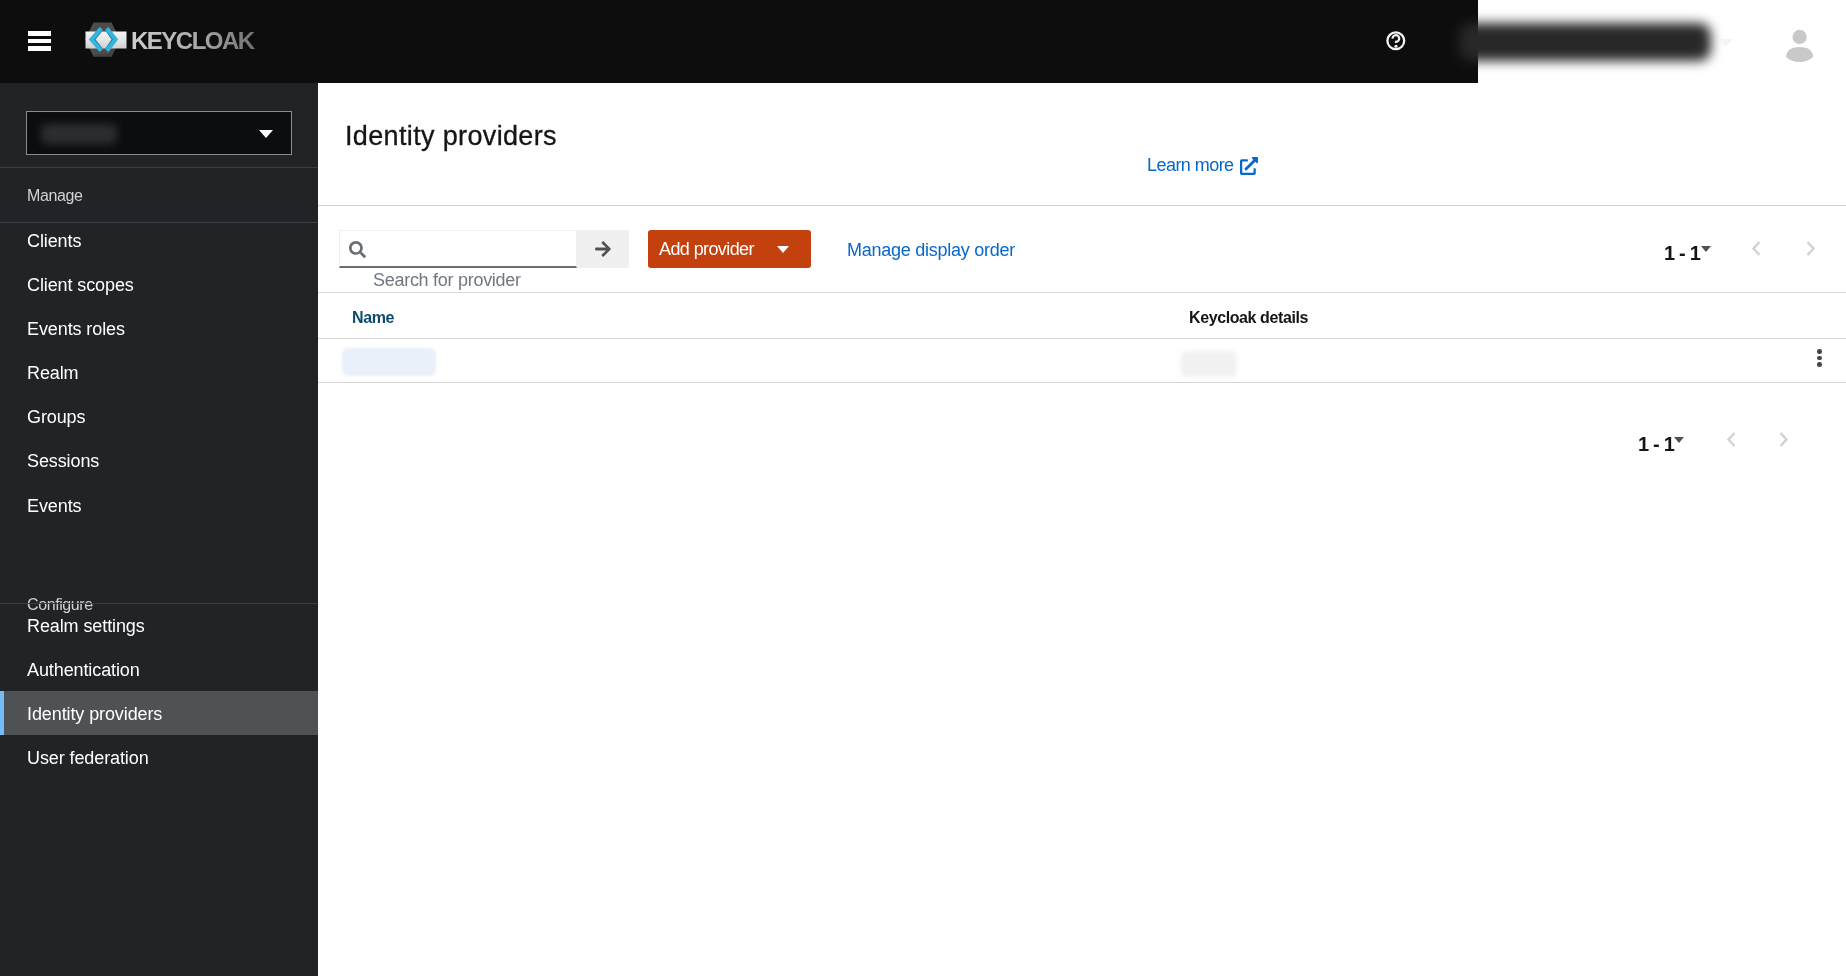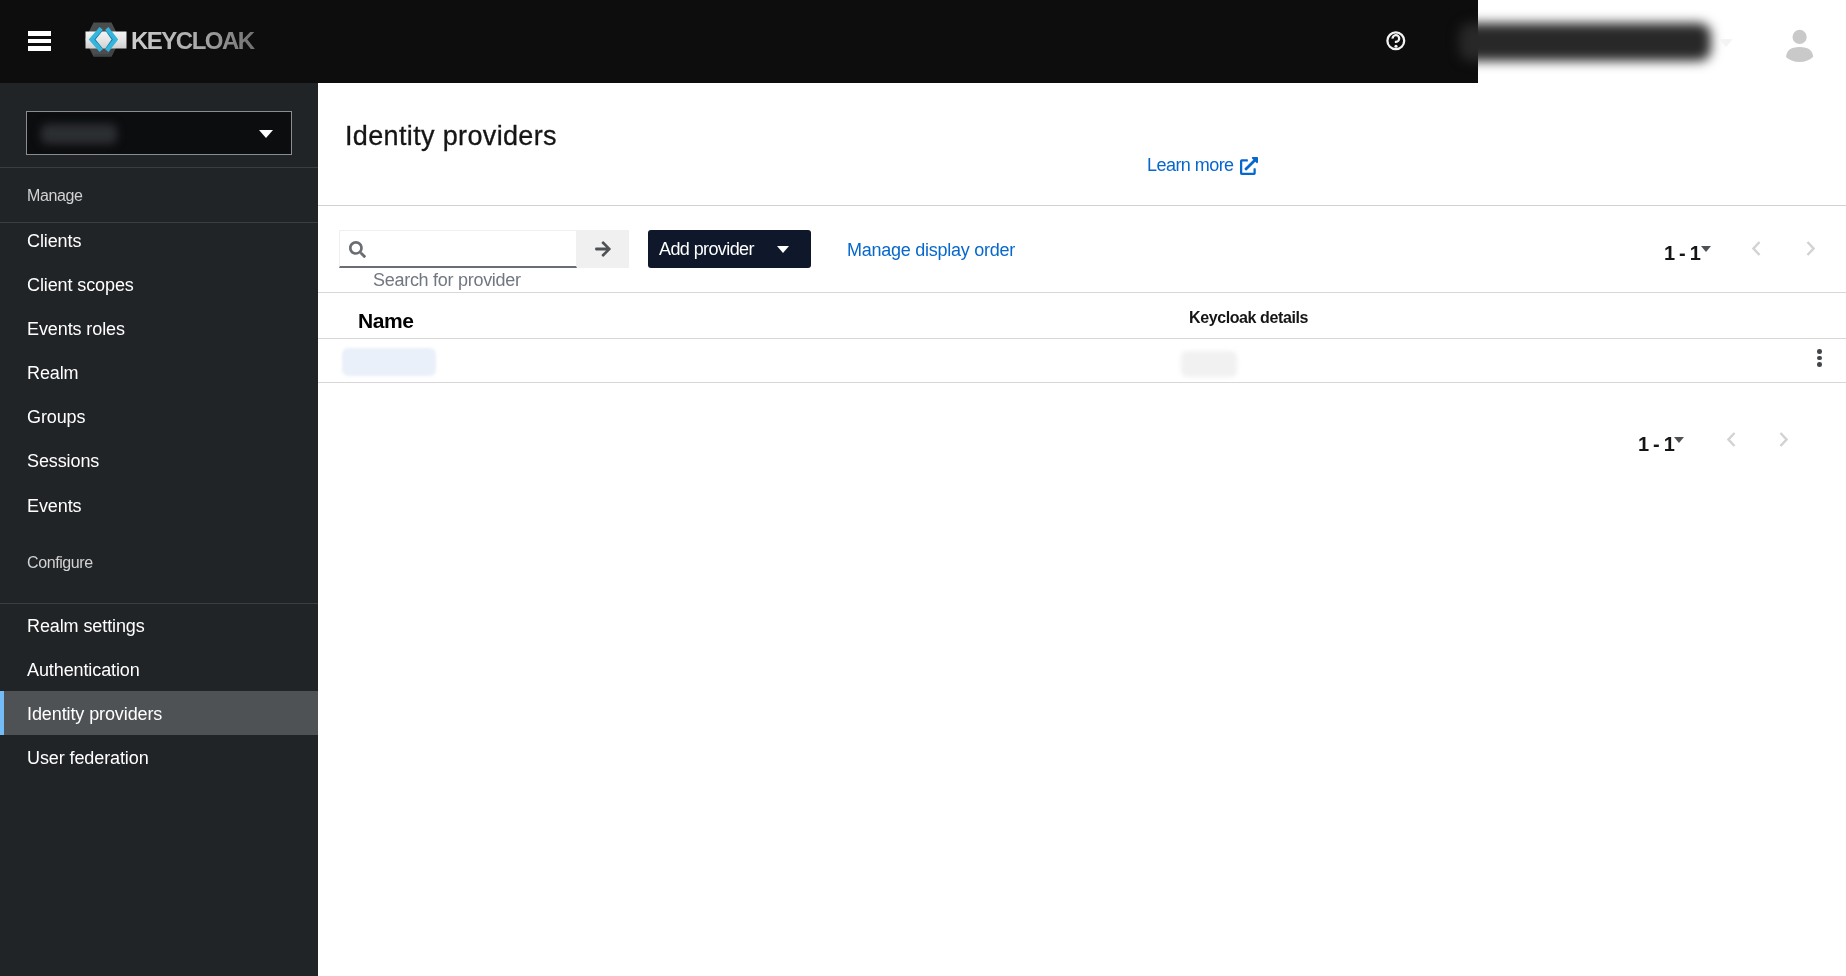--- a/index.html
+++ b/index.html
@@ -30,31 +30,31 @@
   #main { position:absolute; left:318px; top:83px; width:1528px; height:893px; background:#fff; }
   #title { position:absolute; left:27px; top:37.5px; font-size:27px; letter-spacing:0.35px; color:#151515; -webkit-text-stroke:0.3px #151515; }
   #subtitle { position:absolute; left:28px; top:72.5px; font-size:18px; letter-spacing:-0.19px; color:#151515; }
   #learnmore { position:absolute; left:829px; top:72px; font-size:18px; letter-spacing:-0.55px; color:#0667cd; }
   #hdrline { position:absolute; left:0px; top:121.5px; width:1528px; height:1px; background:#d2d2d2; }
 
   
   #searchbox { position:absolute; left:21px; top:147px; width:238px; height:38px; background:#fff; border:1px solid #f0f0f0; border-bottom:2px solid #6a6e73; }
   #searchph { position:absolute; left:55px; top:156.5px; font-size:18px; letter-spacing:-0.28px; color:#717780;margin-top:30px; }
   #searchbtn { position:absolute; left:259px; top:147px; width:52px; height:38px; background:#f0f0f0; }
-  #addbtn { position:absolute; left:330px; top:147px; width:163px; height:38px; background:#0f172a; border-radius:3px; }
+  #addbtn { position:absolute; left:330px; top:147px; width:163px; height:38px; background:#c2410c; border-radius:3px; }
   #addbtn span { position:absolute; left:11px; top:8.5px; color:#fff; font-size:18px; letter-spacing:-0.6px; }
   #addcaret { position:absolute; left:129px; top:16px; width:0; height:0; border-left:6px solid transparent; border-right:6px solid transparent; border-top:7px solid #fff; }
   #mdo { position:absolute; left:529px; top:156.5px; font-size:18px; letter-spacing:-0.26px; color:#0667cd; }
 
   .pagnum { position:absolute; font-size:20px; font-weight:bold; letter-spacing:-0.8px; color:#151515; }
   .pagcaret { position:absolute; width:0; height:0; border-left:5.5px solid transparent; border-right:5.5px solid transparent; border-top:6.5px solid #4f5255; }
 
   
   .tline { position:absolute; left:0; width:1528px; height:1px; background:#d7d7d7; }
-  #thname { position:absolute; left:40px; top:226px; font-size:21px; font-weight:bold; letter-spacing:-0.4px; color:#000000; }
+  #thname { position:absolute; left:34px; top:226px; font-size:16px; font-weight:bold; letter-spacing:-0.4px; color:#0c4a6e; }
   #thprov { position:absolute; left:871px; top:226px; font-size:16px; font-weight:bold; letter-spacing:-0.4px; color:#151515; }
   #namepill { position:absolute; left:24px; top:265px; width:94px; height:28px; background:#eaf0f9; border-radius:6px; filter:blur(1.5px); }
   #provpill { position:absolute; left:863px; top:268px; width:56px; height:26px; background:#f1f1f1; border-radius:6px; filter:blur(2px); }
   .kdot { position:absolute; left:1499px; width:4.6px; height:4.6px; border-radius:50%; background:#42464a; }
 </style>
 </head>
 <body>
 
 <div id="masthead">
   <div class="hbar" style="top:31px;"></div>
@@ -116,21 +116,21 @@
   <div class="navdiv" style="top:84px;"></div>
   <div class="navtitle" style="top:104px;">Manage</div>
   <div class="navdiv" style="top:139px;"></div>
   <div class="navitem" style="top:148px;">Clients</div>
   <div class="navitem" style="top:192px;">Client scopes</div>
   <div class="navitem" style="top:236px;">Events roles</div>
   <div class="navitem" style="top:280px;">Realm</div>
   <div class="navitem" style="top:324px;">Groups</div>
   <div class="navitem" style="top:368px;">Sessions</div>
   <div class="navitem" style="top:412.5px;">Events</div>
-  <div class="navtitle" style="top:471px;">Configure</div>
+  <div class="navtitle" style="top:513px;">Configure</div>
   <div class="navdiv" style="top:520px;"></div>
   <div class="navitem" style="top:532.5px;">Realm settings</div>
   <div class="navitem" style="top:576.5px;">Authentication</div>
   <div id="current"></div>
   <div class="navitem" style="top:620.5px;">Identity providers</div>
   <div class="navitem" style="top:664.5px;">User federation</div>
 </div>
 
 <div id="main">
   <div id="title">Identity providers</div>

